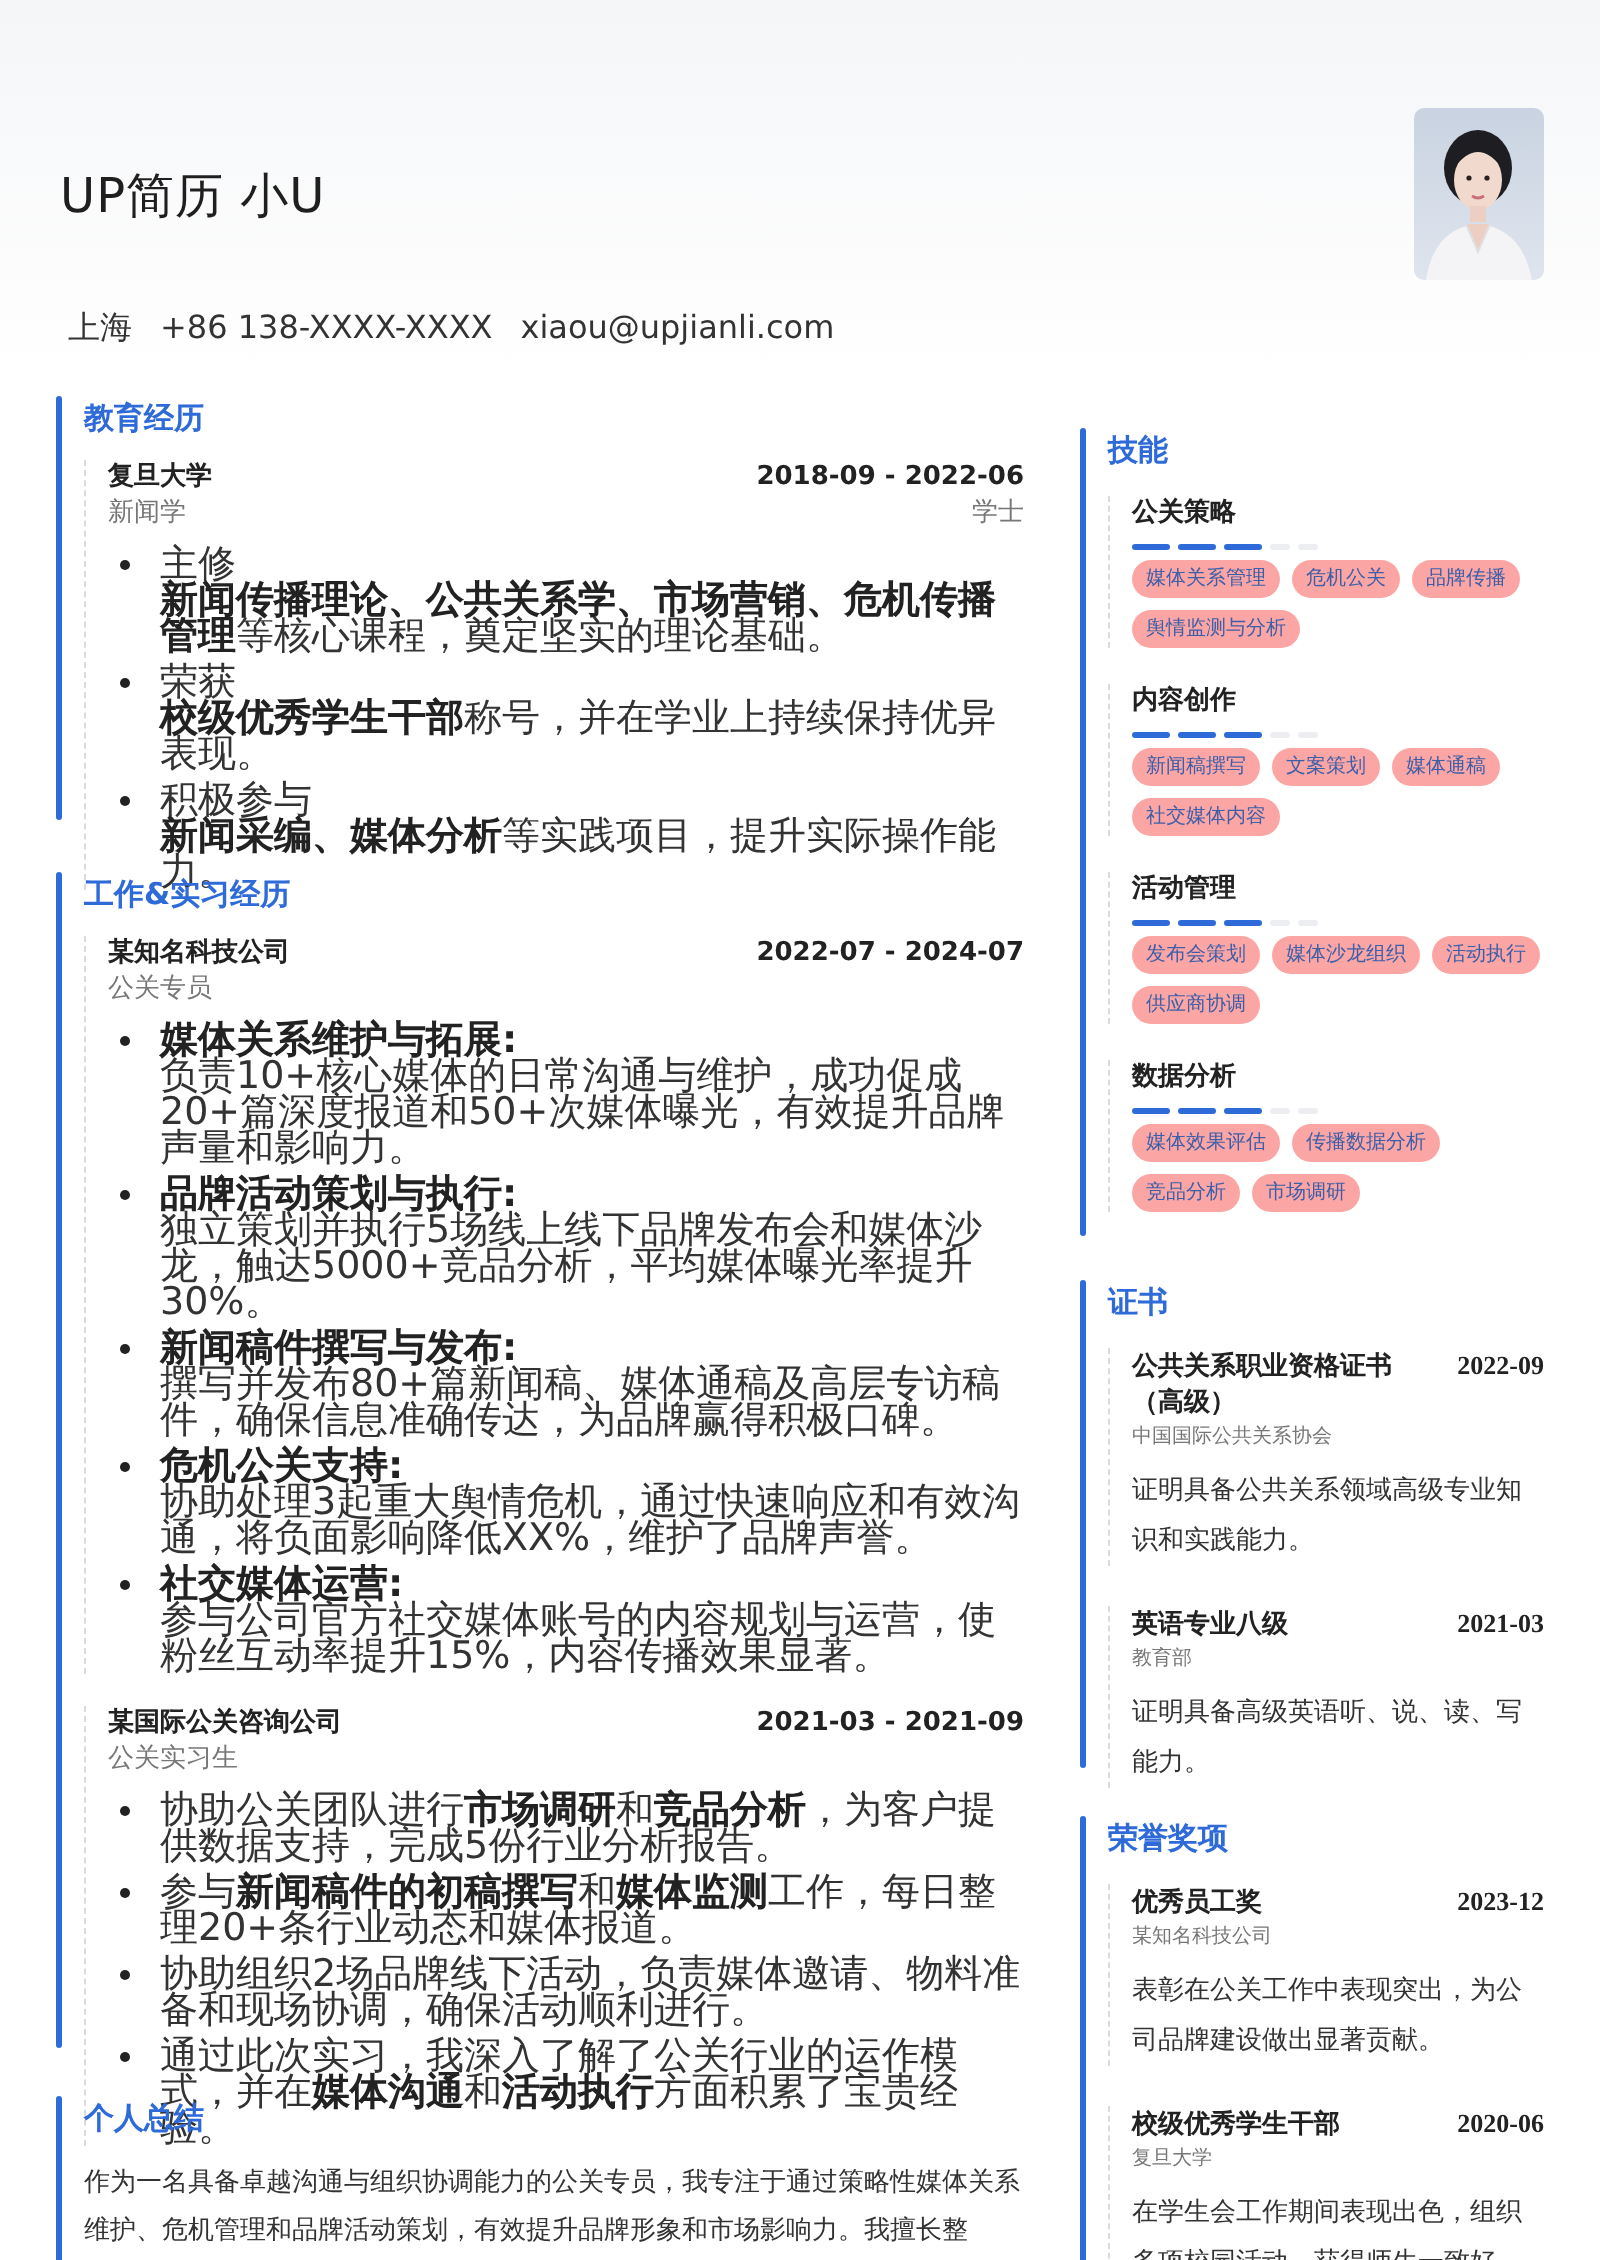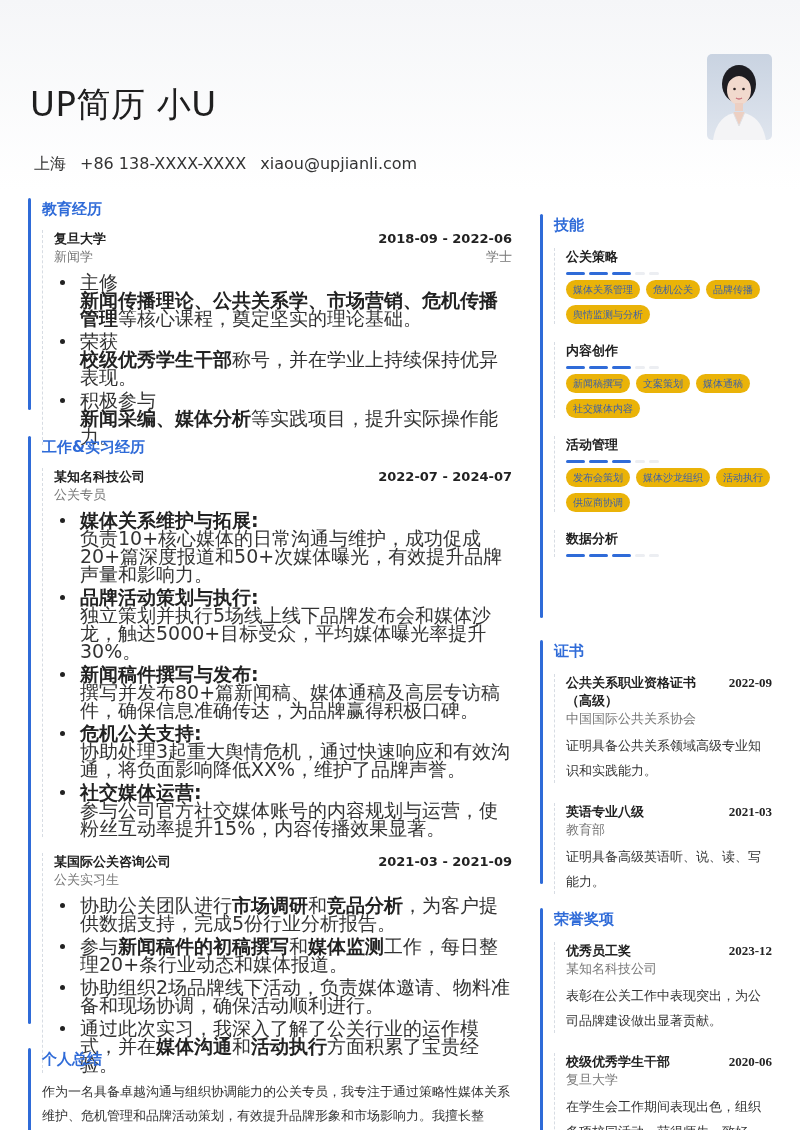--- a/index.html
+++ b/index.html
@@ -1,21 +1,21 @@
 <!DOCTYPE html>
 <html><head>
 <meta charset="utf-8">
 <style>
   * { box-sizing: border-box; margin: 0; padding: 0; }
   html, body { width: 800px; height: 1130px; overflow: hidden; background: #ffffff; }
   body { font-family: "DejaVu Sans", "Liberation Sans", sans-serif; color: #222; position: relative; }
 
   .header { position: absolute; left: 0; top: 0; width: 800px; height: 190px;
     background: linear-gradient(180deg, #f5f6f8 0%, #ffffff 100%); }
-  .name { position: absolute; left: 30px; top: 82px; font-size: 34px; font-weight: 500; color: #1f1f1f; letter-spacing: 0.5px; }
+  .name { position: absolute; left: 30px; top: 82px; font-size: 24px; font-weight: 500; color: #1f1f1f; letter-spacing: 0.5px; }
   .contacts { position: absolute; left: 34px; top: 154px; font-size: 16px; color: #333; display: flex; gap: 14px; }
   .photo { position: absolute; left: 707px; top: 54px; width: 65px; height: 86px; border-radius: 5px; overflow: hidden;
     background: linear-gradient(180deg, #c9d3e1 0%, #dfe5ee 100%); }
 
   .left-col { position: absolute; left: 28px; top: 198px; width: 484px; }
   .right-col { position: absolute; left: 540px; top: 214px; width: 232px; }
 
   .section { position: relative; padding-left: 14px; }
   .section .bar { position: absolute; left: 0; top: 0; bottom: 0; width: 3px; background: #2f6bd8; border-radius: 2px; }
   .section-title { font-size: 15px; font-weight: 700; color: #2f6bd8; height: 26px; line-height: 22px; }
@@ -28,26 +28,26 @@
   b { font-weight: 700; color: #222; }
 
   .summary-text { font-size: 13px; line-height: 24px; color: #333; margin-top: 6px; }
 
   .skill { padding-left: 11px; border-left: 1px dashed #d7dce3; margin-bottom: 18px; }
   .skill-name { font-size: 13px; font-weight: 700; color: #222; line-height: 18px; }
   .skill-level { display: flex; gap: 4px; margin: 6px 0 5px; }
   .skill-level span { width: 19px; height: 3px; border-radius: 2px; background: #2f6bd8; }
   .skill-level span.off { width: 10px; background: #eceef2; }
   .tags { display: flex; flex-wrap: wrap; gap: 6px 6px; }
-  .tag { font-size: 10px; color: #3c5fa8; background: #eab308; border-radius: 10px; padding: 3px 7px; line-height: 13px; }
+  .tag { font-size: 10px; color: #3c5fa8; background: #fca5a5; border-radius: 10px; padding: 3px 7px; line-height: 13px; }
 
   .cert { padding-left: 11px; border-left: 1px dashed #d7dce3; margin-bottom: 20px; }
   .cert-head { display: flex; justify-content: space-between; font-size: 13px; font-weight: 700; color: #222; line-height: 18px; font-family: Liberation Serif, serif; }
   .cert-head .t { max-width: 140px; }
-  .cert-org { font-size: 13px; color: #777; line-height: 18px; }
+  .cert-org { font-size: 10px; color: #777; line-height: 18px; }
   .cert-desc { font-size: 13px; color: #333; line-height: 25px; margin-top: 5px; }
 </style>
 </head>
 <body>
 
 <div class="header">
   <div class="name">UP简历 小U</div>
   <div class="contacts">
     <span>上海</span>
     <span>+86 138-XXXX-XXXX</span>
@@ -105,21 +105,21 @@
     <div class="entry" style="margin-top:6px;">
       <div class="entry-head">
         <span>某知名科技公司</span>
         <span>2022-07 - 2024-07</span>
       </div>
       <div class="entry-sub">
           <span>公关专员</span>
         </div>
       <ul class="bullets">
         <li><b>媒体关系维护与拓展:</b><div>负责10+核心媒体的日常沟通与维护，成功促成20+篇深度报道和50+次媒体曝光，有效提升品牌声量和影响力。</div></li>
-        <li><b>品牌活动策划与执行:</b><div>独立策划并执行5场线上线下品牌发布会和媒体沙龙，触达5000+目标受众，平均媒体曝光率提升30%。</div></li>
+        <li><b>品牌活动策划与执行:</b><div>独立策划并执行5场线上线下品牌发布会和媒体沙龙，触达5000+竞品分析，平均媒体曝光率提升30%。</div></li>
         <li><b>新闻稿件撰写与发布:</b><div>撰写并发布80+篇新闻稿、媒体通稿及高层专访稿件，确保信息准确传达，为品牌赢得积极口碑。</div></li>
         <li><b>危机公关支持:</b><div>协助处理3起重大舆情危机，通过快速响应和有效沟通，将负面影响降低XX%，维护了品牌声誉。</div></li>
         <li><b>社交媒体运营:</b><div>参与公司官方社交媒体账号的内容规划与运营，使粉丝互动率提升15%，内容传播效果显著。</div></li>
       </ul>
     </div>
     <div class="entry" style="margin-top:16px;">
       <div class="entry-head">
         <span>某国际公关咨询公司</span>
         <span>2021-03 - 2021-09</span>
       </div>
@@ -198,20 +198,26 @@
       </div>
       <div class="skill" style="margin-bottom:0;">
         <div class="skill-name">数据分析</div>
         <div class="skill-level">
             <span></span>
             <span></span>
             <span></span>
             <span class="off"></span>
             <span class="off"></span>
           </div>
+        <div class="tags">
+          <span class="tag">媒体效果评估</span>
+          <span class="tag">传播数据分析</span>
+          <span class="tag">竞品分析</span>
+          <span class="tag">市场调研</span>
+        </div>
       </div>
     </div>
   </div>
 
   <div class="section" style="margin-top:22px; height:244px;">
     <div class="bar"></div>
     <div class="section-title">证书</div>
     <div style="margin-top:8px;">
       <div class="cert">
         <div class="cert-head">

